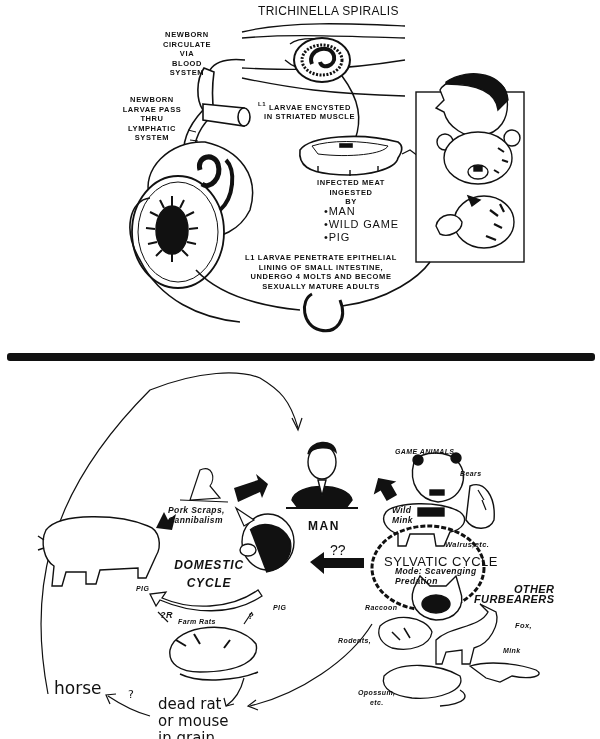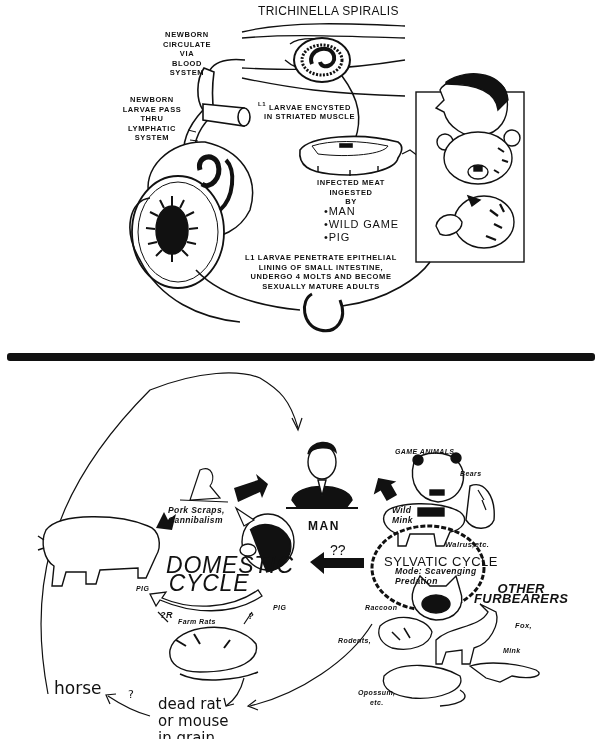--- a/index.html
+++ b/index.html
@@ -3,21 +3,21 @@
 <meta charset="utf-8">
 <style>
   html,body{margin:0;padding:0;background:#fff;}
   body{width:600px;height:739px;position:relative;overflow:hidden;font-family:"Liberation Sans",sans-serif;color:#111;}
   .abs{position:absolute;}
   svg.layer{position:absolute;left:0;top:0;}
   .title{left:258px;top:4px;font-size:12px;font-weight:normal;letter-spacing:0.3px;}
   .caps{font-size:7.5px;font-weight:bold;letter-spacing:0.6px;line-height:9.5px;text-align:center;}
   .bullets{font-size:11px;letter-spacing:0.8px;line-height:13px;}
   .ital{font-style:italic;font-weight:bold;font-size:8.5px;letter-spacing:0.4px;line-height:10px;}
-  .cycle{font-style:italic;font-weight:normal;font-size:23px;line-height:18px;text-align:center;letter-spacing:0.8px;}
+  .cycle{font-style:italic;font-weight:bold;font-size:12px;line-height:18px;text-align:center;letter-spacing:0.8px;}
   .hand{font-family:"DejaVu Sans",sans-serif;font-size:15px;line-height:17px;font-weight:normal;}
   .man{font-weight:bold;font-size:12px;letter-spacing:1.5px;}
 </style>
 </head>
 <body>
 
 <svg class="layer" width="600" height="739" viewBox="0 0 600 739">
 
   <g stroke="#111" fill="none" stroke-width="1.3">
     <path d="M242 32 C290 20 360 24 405 26"></path>
@@ -238,21 +238,21 @@
 <div class="abs ital" style="left:392px;top:505px;">
   <div>Wild</div>
   <div>Mink</div>
 </div>
 <div class="abs ital" style="left:445px;top:540px;font-size:7.5px;">Walrus,etc.</div>
 <div class="abs cycle" style="left:384px;top:553px;font-size:13px;font-style:normal;font-weight:normal;letter-spacing:0.5px;">SYLVATIC CYCLE</div>
 <div class="abs ital" style="left:395px;top:566px;text-align:left;width:90px;">
   <div>Mode: Scavenging</div>
   <div>Predation</div>
 </div>
-<div class="abs ital" style="left:474px;top:584px;font-size:13px;text-align:center;">
+<div class="abs ital" style="left:474px;top:584px;font-size:11px;text-align:right;">
   <div>OTHER</div>
   <div>FURBEARERS</div>
 </div>
 <div class="abs ital" style="left:365px;top:603px;font-size:7px;">Raccoon</div>
 <div class="abs ital" style="left:488px;top:621px;font-size:7.5px;margin-left:27px;">Fox,</div>
 <div class="abs ital" style="left:338px;top:636px;font-size:7px;">Rodents,</div>
 <div class="abs ital" style="left:503px;top:646px;font-size:7px;">Mink</div>
 <div class="abs ital" style="left:358px;top:688px;font-size:7px;text-align:center;">
   <div>Opossum,</div>
   <div>etc.</div>

